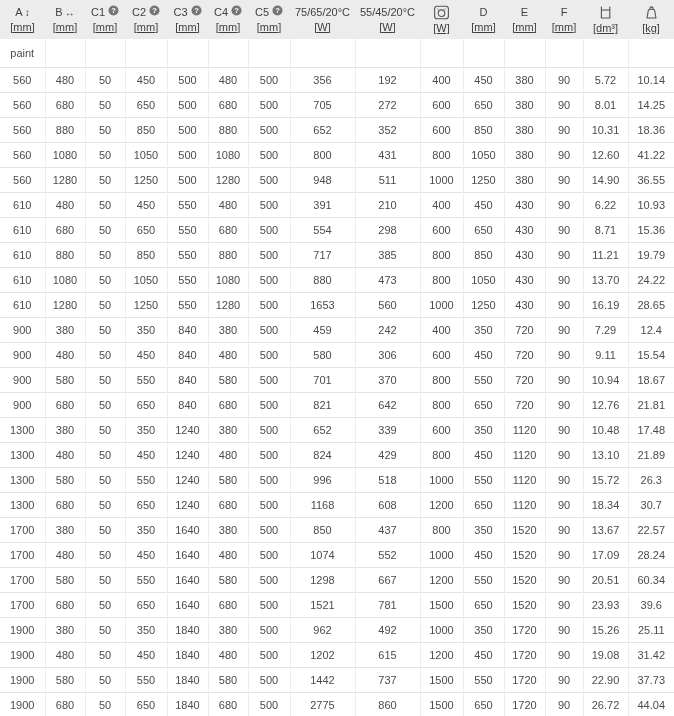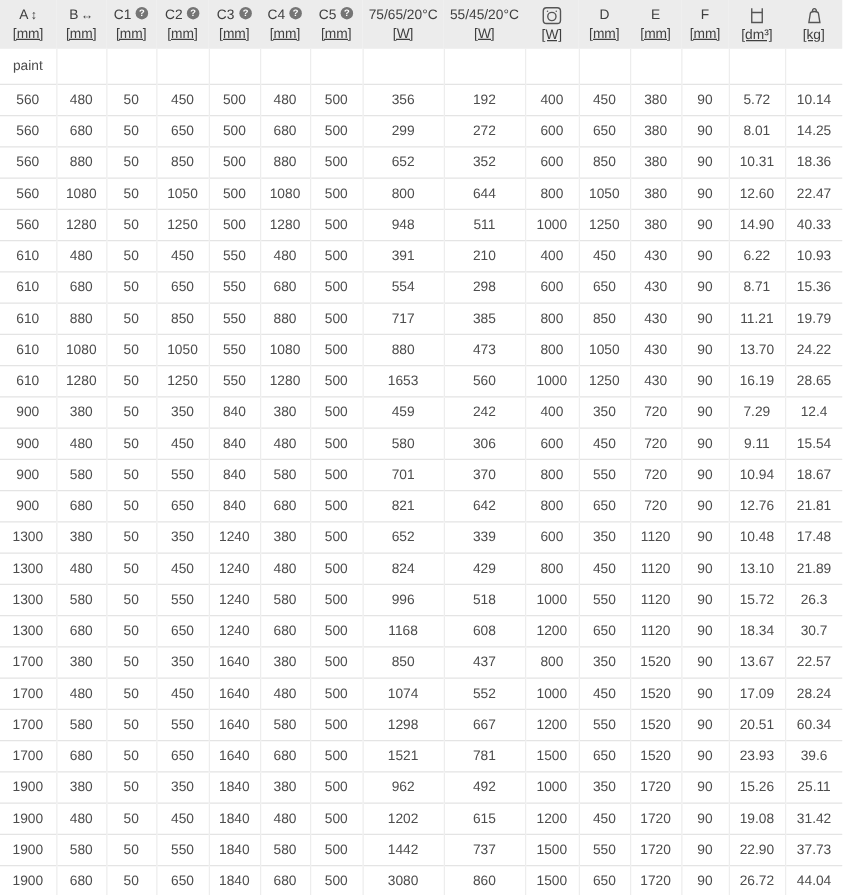--- a/index.html
+++ b/index.html
@@ -252,21 +252,21 @@
         <td>10.14</td>
       </tr>
       <tr>
         <td>560</td>
         <td>680</td>
         <td>50</td>
         <td>650</td>
         <td>500</td>
         <td>680</td>
         <td>500</td>
-        <td>299</td>
+        <td>705</td>
         <td>272</td>
         <td>600</td>
         <td>650</td>
         <td>380</td>
         <td>90</td>
         <td>8.01</td>
         <td>14.25</td>
       </tr>
       <tr>
         <td>560</td>
@@ -287,44 +287,44 @@
       </tr>
       <tr>
         <td>560</td>
         <td>1080</td>
         <td>50</td>
         <td>1050</td>
         <td>500</td>
         <td>1080</td>
         <td>500</td>
         <td>800</td>
-        <td>644</td>
+        <td>431</td>
         <td>800</td>
         <td>1050</td>
         <td>380</td>
         <td>90</td>
         <td>12.60</td>
-        <td>22.47</td>
+        <td>41.22</td>
       </tr>
       <tr>
         <td>560</td>
         <td>1280</td>
         <td>50</td>
         <td>1250</td>
         <td>500</td>
         <td>1280</td>
         <td>500</td>
         <td>948</td>
         <td>511</td>
         <td>1000</td>
         <td>1250</td>
         <td>380</td>
         <td>90</td>
         <td>14.90</td>
-        <td>40.33</td>
+        <td>36.55</td>
       </tr>
       <tr>
         <td>610</td>
         <td>480</td>
         <td>50</td>
         <td>450</td>
         <td>550</td>
         <td>480</td>
         <td>500</td>
         <td>391</td>
@@ -660,21 +660,21 @@
         <td>37.73</td>
       </tr>
       <tr>
         <td>1900</td>
         <td>680</td>
         <td>50</td>
         <td>650</td>
         <td>1840</td>
         <td>680</td>
         <td>500</td>
-        <td>3080</td>
+        <td>2775</td>
         <td>860</td>
         <td>1500</td>
         <td>650</td>
         <td>1720</td>
         <td>90</td>
         <td>26.72</td>
         <td>44.04</td>
       </tr>
     </tbody>
 </table>

